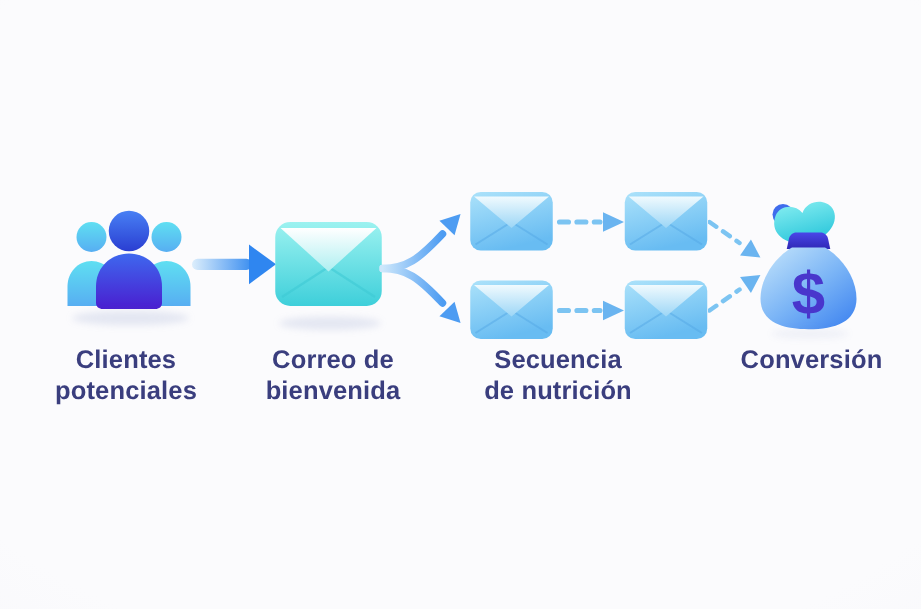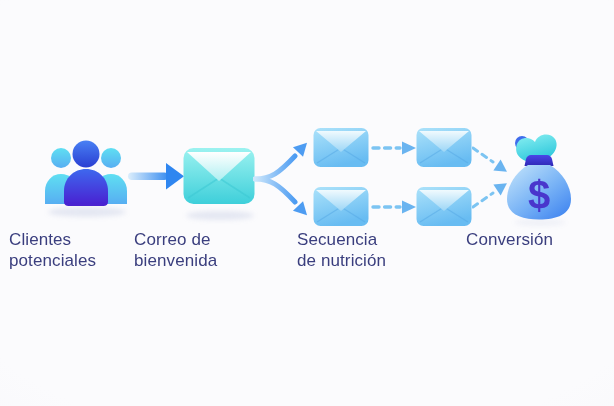--- a/index.html
+++ b/index.html
@@ -7,22 +7,22 @@
   .canvas {
     position:relative; width:614px; height:406px; overflow:hidden;
     background: radial-gradient(120% 120% at 50% 45%, #fbfbfd 55%, #f2f2f7 100%);
   }
   .abs { position:absolute; }
   .shadow {
     position:absolute; border-radius:50%;
     background: rgba(110,130,185,0.16); filter: blur(2.5px);
   }
   .label {
-    position:absolute; width:150px; text-align:left;
-    font-weight:400; font-size:17px; line-height:21px;
+    position:absolute; width:150px; text-align:center;
+    font-weight:700; font-size:17px; line-height:21px;
     color:#3a3e7e; white-space:pre-line; letter-spacing:0.1px;
   }
 </style>
 </head>
 <body>
 
 <div class="canvas">
 
   <svg width="0" height="0" style="position:absolute" aria-hidden="true">
     <defs>
@@ -154,19 +154,19 @@
     <circle cx="17" cy="13" r="7" fill="#3f6cec"></circle>
     <path d="M33,32 C18,34 8,25 12,14 C15,6.5 25,6 30,12 C33,3.5 45,2 50,9 C55,17 48,29 33,32 Z" fill="url(#gKnot)"></path>
     <path d="M26,25 h16 c2.5,0 4.5,1.8 5,4 l1.5,7 h-29 l1.5,-7 c0.5,-2.2 2.5,-4 5,-4 z" fill="url(#gTie)"></path>
     <path d="M23,35 h22 c12,7 21,21 21,34 c0,15.5 -14,20.5 -32,20.5 c-18,0 -32,-5 -32,-20.5 c0,-13 9,-27 21,-34 z" fill="url(#gBag)"></path>
     <text x="34" y="79" text-anchor="middle" font-size="40" font-weight="700" fill="#4936cc">$</text>
   </svg>
   <div class="shadow" style="left:514px;top:219px;width:52px;height:7px;opacity:.55"></div>
 
   <div class="label" style="left:9px;top:229px">Clientes
 potenciales</div>
-  <div class="label" style="left:134px;top:229px">Correo de
+  <div class="label" style="left:147px;top:229px">Correo de
 bienvenida</div>
   <div class="label" style="left:297px;top:229px">Secuencia
 de nutrición</div>
   <div class="label" style="left:466px;top:229px">Conversión</div>
 
 </div>
 
 </body></html>

